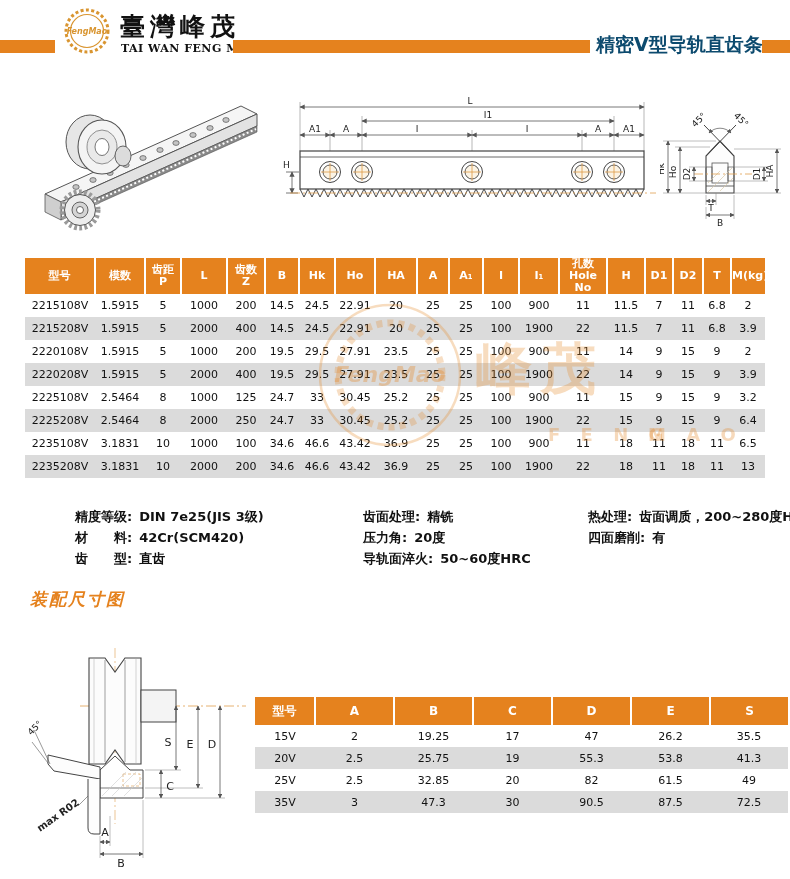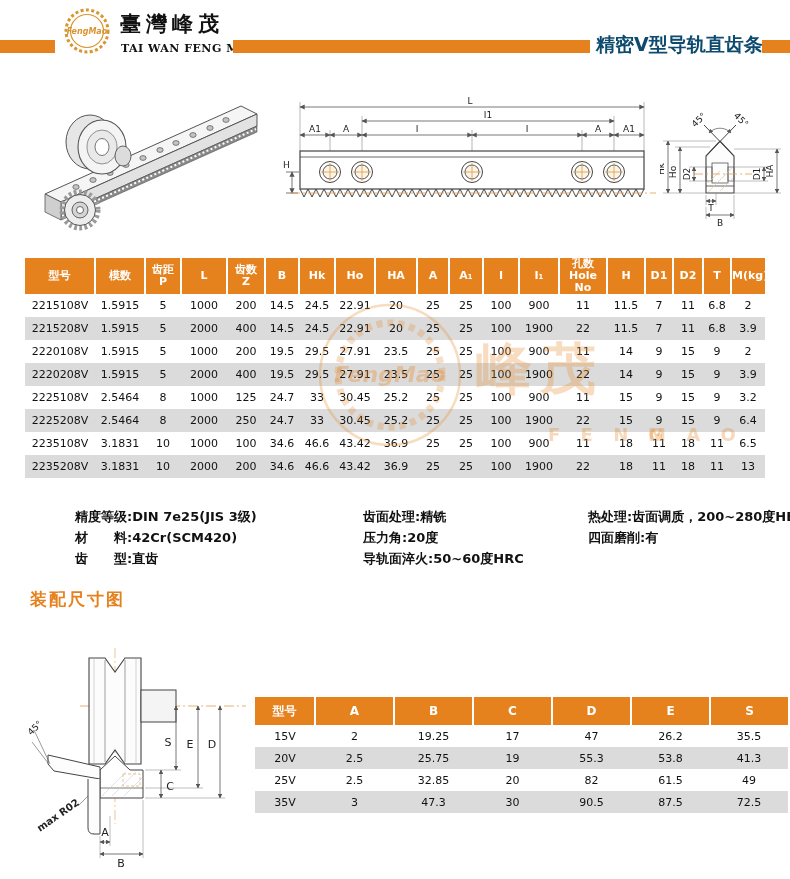--- a/index.html
+++ b/index.html
@@ -2,21 +2,21 @@
 <html style="--accent: #E5821E; --row-alt: #DBDBDB;"><head>
 <meta charset="utf-8">
 <style>
   :root{ --accent:#E5821E; --row-alt:#DBDBDB; }
   html,body{margin:0;padding:0;background:#fff;}
   .page{position:relative;width:790px;height:879px;background:#fff;overflow:hidden;
         font-family:"DejaVu Sans","Liberation Sans",sans-serif;color:#1a1a1a;}
   .abs{position:absolute;}
   
   .bar{background:var(--accent);height:13px;}
-  .company-cn{font-family:"DejaVu Serif","Liberation Serif",serif;font-size:21px;font-weight:bold;
+  .company-cn{font-family:"DejaVu Serif","Liberation Serif",serif;font-size:25px;font-weight:bold;
               letter-spacing:5px;color:#111;white-space:nowrap;}
   .company-en{font-family:"DejaVu Serif","Liberation Serif",serif;font-size:11px;font-weight:bold;
               letter-spacing:0.5px;color:#111;white-space:nowrap;}
   .page-title{font-size:19px;font-weight:900;color:#0c4a6e;white-space:nowrap;}
   
   table{border-collapse:collapse;table-layout:fixed;}
   .spec-table{width:740px;}
   .spec-table th{background:var(--accent);color:#fff;font-size:11px;font-weight:bold;
                  height:30px;padding:0;text-align:center;vertical-align:middle;
                  white-space:pre-line;line-height:1.1;border-right:2px solid #fff;}
@@ -26,21 +26,21 @@
   .asm-table{width:533px;}
   .asm-table th{background:var(--accent);color:#fff;font-size:12px;font-weight:bold;height:28px;
                 padding:0;text-align:center;border-right:2px solid #fff;}
   .asm-table th:last-child{border-right:none;}
   .asm-table td{font-size:11px;height:22px;padding:0;text-align:center;color:#111;}
   .asm-table tbody tr:nth-child(even){background:var(--row-alt);}
   
   .spec-col{font-size:13px;font-weight:bold;color:#111;}
   .spec-line{display:flex;line-height:21px;white-space:nowrap;}
   .spec-label{white-space:pre;margin-left:43px;}
-  .spec-value{}
+  .spec-value{margin-left:7px;}
   .section-title{color:var(--accent);font-size:17px;font-weight:bold;letter-spacing:2px;}
   
   .wm{pointer-events:none;z-index:6;}
   .wm-cn{font-size:56px;font-weight:bold;letter-spacing:8px;color:rgba(228,138,44,0.30);white-space:nowrap;}
   .wm-en{font-size:18px;font-weight:bold;letter-spacing:7px;color:rgba(228,138,44,0.32);white-space:nowrap;}
   svg text{font-family:"DejaVu Sans","Liberation Sans",sans-serif;}
   .lbl{font-size:9px;fill:#222;}
   .lbl-big{font-size:11px;fill:#222;}
 </style>
 </head>
@@ -504,21 +504,21 @@
       <div class="spec-line">
         <span class="spec-label">热处理:</span>
         <span class="spec-value">齿面调质，200~280度HB</span>
       </div>
       <div class="spec-line">
         <span class="spec-label">四面磨削:</span>
         <span class="spec-value">有</span>
       </div>
     </div>
 
-  <div class="abs section-title" style="left:30px;top:588px;">装配尺寸图</div>
+  <div class="abs section-title" style="left:30px;top:588px;font-style:italic;">装配尺寸图</div>
 
   <svg class="abs" style="left:28px;top:618px;" width="225" height="255" viewBox="0 0 225 255">
     <defs>
       <marker id="ar3" viewBox="0 0 10 10" refX="9" refY="5" markerWidth="6" markerHeight="6" orient="auto-start-reverse">
         <path d="M0,0L10,5L0,10z" fill="#555"></path>
       </marker>
     </defs>
 
     <line x1="52" y1="88" x2="218" y2="88" stroke="#DFA04E" stroke-width="0.8" stroke-dasharray="10 3 2 3"></line>
     <line x1="87" y1="30" x2="87" y2="206" stroke="#DFA04E" stroke-width="0.6" stroke-dasharray="10 3 2 3"></line>

